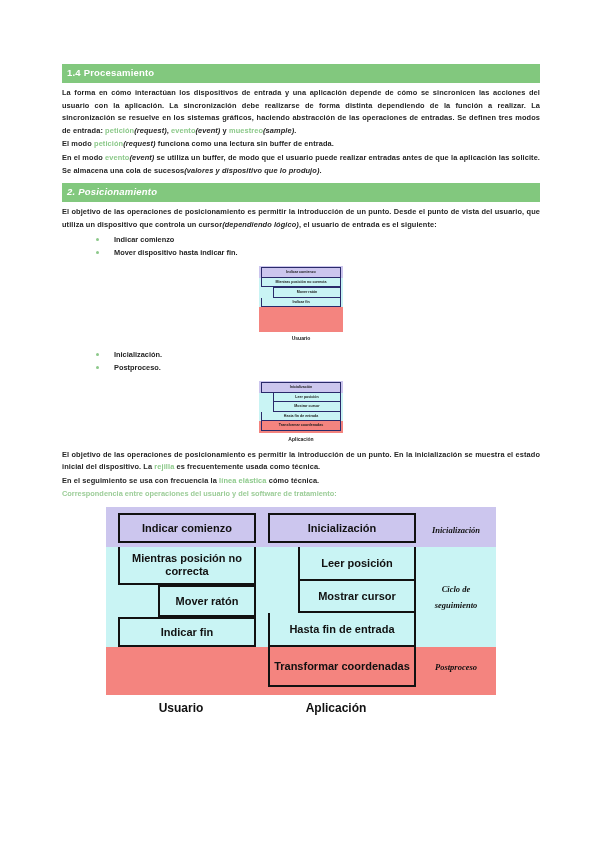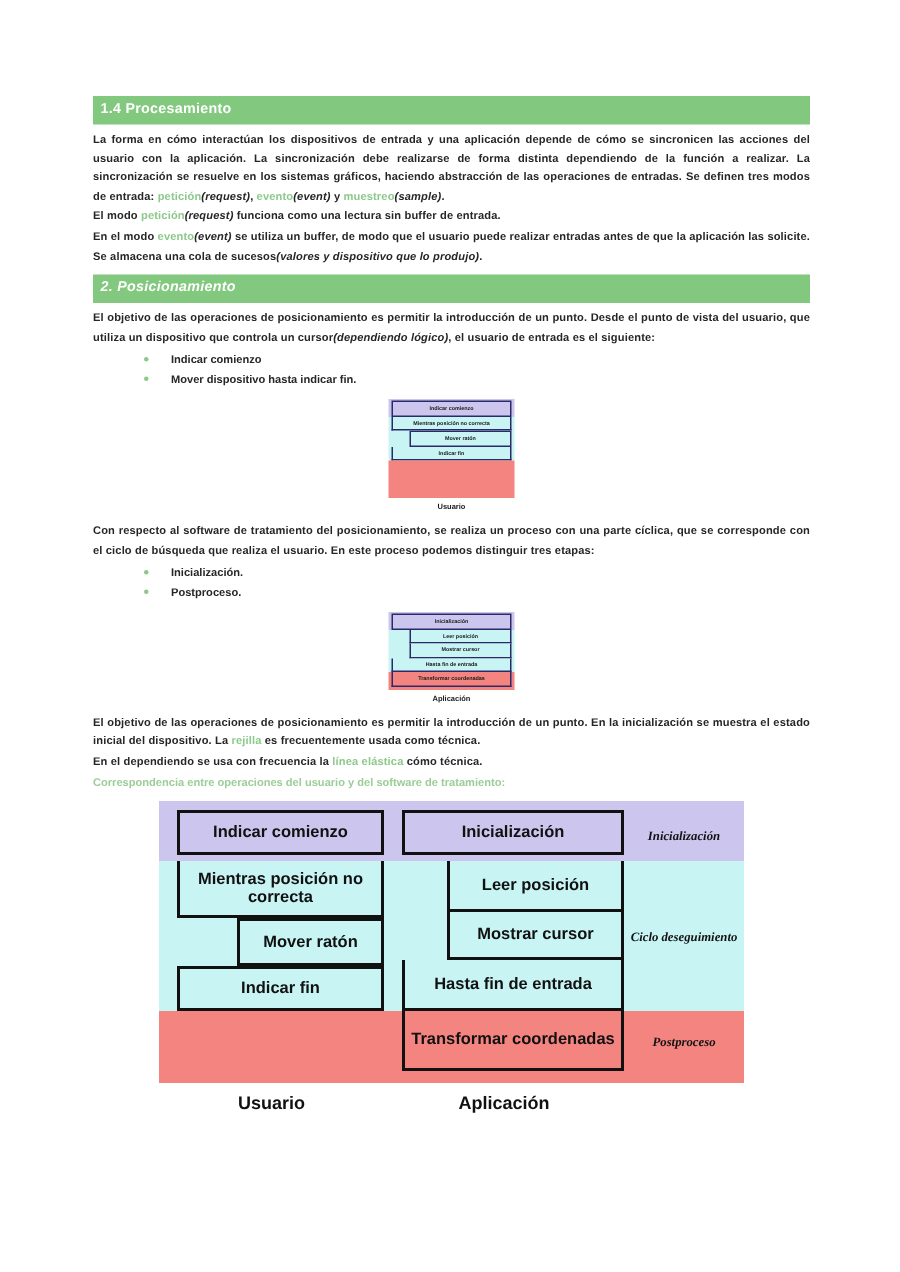--- a/index.html
+++ b/index.html
@@ -231,21 +231,20 @@
             <div class="f1-box cy nb">Mientras posición no correcta</div>
             <div class="f1-box cy ind">Mover ratón</div>
             <div class="f1-box cy nb">Indicar fin</div>
           </div>
           <div class="f1-band-pink"></div>
         </div>
         <div class="fig-cap">Usuario</div>
       </div>
     </div>
 
-    <p class="body" id="p6"><span>Con respecto al software de tratamiento del posicionamiento, se realiza un proceso con una parte cíclica, que se corresponde con el ciclo de búsqueda que realiza el usuario. En este proceso podemos distinguir tres etapas:</span></p>
 
     <ul class="bul">
       <li>Inicialización.</li>
       <li>Postproceso.</li>
     </ul>
 
     <div class="fig">
       <div class="fig2-wrap">
         <div style="background:#ccc6ee;padding-top:1px;">
           <div class="f2-box" style="background:#ccc6ee;margin:0 2px;">Inicialización</div>
@@ -256,21 +255,21 @@
           <div class="f2-box" style="background:#c9f4f4;margin:0 2px;border-top:none;">Hasta fin de entrada</div>
         </div>
         <div style="background:#f4847f;padding-bottom:2px;">
           <div class="f2-box" style="background:#f4847f;margin:0 2px;border-top:none;">Transformar coordenadas</div>
         </div>
         <div class="fig-cap">Aplicación</div>
       </div>
     </div>
 
     <p class="body" id="p7"><span>El objetivo de las operaciones de posicionamiento es permitir la introducción de un punto. En la inicialización se muestra el estado inicial del dispositivo. La </span><span class="hl">rejilla</span><span> es frecuentemente usada como técnica.</span></p>
-    <p class="body nj" id="p8"><span>En el dependiendo se usa con frecuencia la </span><span class="hl">línea elástica</span><span> cómo técnica.</span></p>
+    <p class="body nj" id="p8"><span>En el seguimiento se usa con frecuencia la </span><span class="hl">línea elástica</span><span> cómo técnica.</span></p>
 
     <div class="green-line">Correspondencia entre operaciones del usuario y del software de tratamiento:</div>
 
     <div class="bigfig">
 
       <div class="band band-purple">
         <div class="bigrow" style="height:40px;padding-top:6px;box-sizing:border-box;">
           <div class="col-user">
             <div class="bx" style="height:30px;">Indicar comienzo</div>
           </div>
@@ -288,21 +287,21 @@
           <div class="col-user" style="display:flex;flex-direction:column;">
             <div class="bx nt" style="height:38px;">Mientras posición no correcta</div>
             <div class="bx" style="height:32px;margin-left:40px;">Mover ratón</div>
             <div class="bx" style="height:30px;border-top:2px solid #111;">Indicar fin</div>
           </div>
           <div class="col-app" style="display:flex;flex-direction:column;">
             <div class="bx nt" style="height:34px;margin-left:30px;">Leer posición</div>
             <div class="bx nt" style="height:32px;margin-left:30px;">Mostrar cursor</div>
             <div class="bx nt" style="height:34px;">Hasta fin de entrada</div>
           </div>
-          <div class="col-note" style="flex-direction:row;">
+          <div class="col-note" style="flex-direction:column;">
             <div class="note">Ciclo de</div>
             <div class="note">seguimiento</div>
           </div>
         </div>
       </div>
 
       <div class="band band-pink">
         <div class="bigrow" style="height:48px;padding-bottom:8px;box-sizing:border-box;">
           <div class="col-user"></div>
           <div class="col-app">

